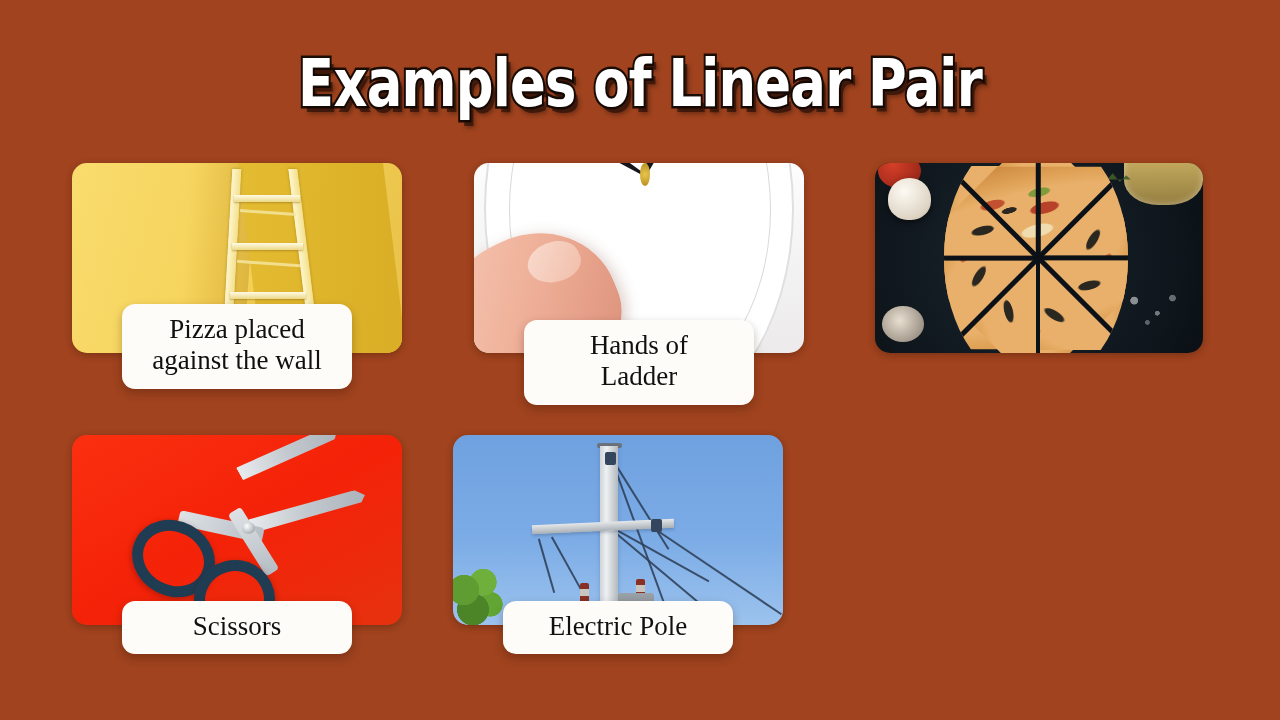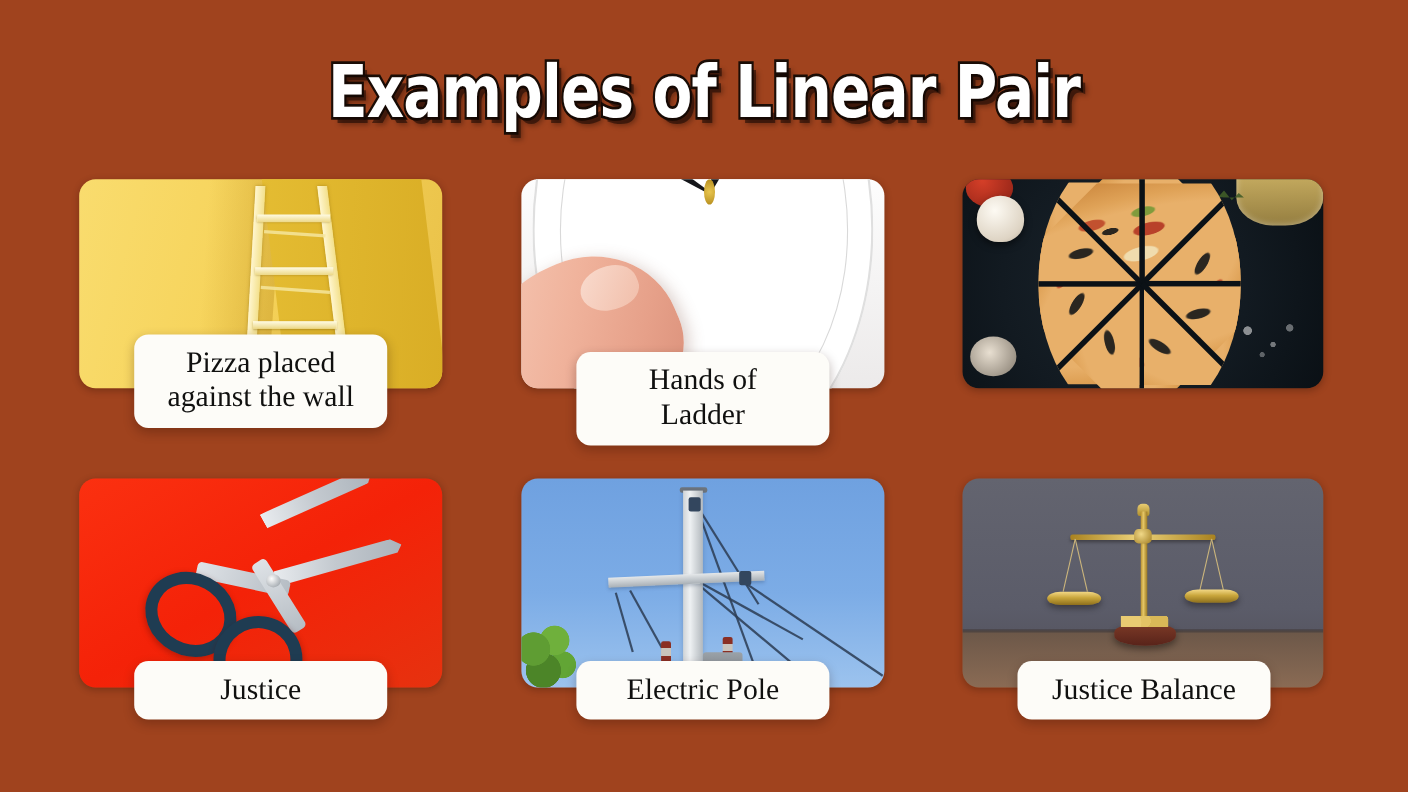--- a/index.html
+++ b/index.html
@@ -53,21 +53,21 @@
   }
   .cell {
     position: absolute;
     width: 330px;
     height: 190px;
   }
   .c0 { left: 0px;   top: 0px; }
   .c1 { left: 402px; top: 0px; }
   .c2 { left: 803px; top: 0px; }
   .c3 { left: 0px;   top: 272px; }
-  .c4 { left: 402px; top: 272px; }
+  .c4 { left: 381px; top: 272px; }
   .c5 { left: 803px; top: 272px; }
 
   .photo {
     position: absolute;
     left: 0; top: 0;
     width: 330px;
     height: 190px;
     border-radius: 15px;
     overflow: hidden;
     box-shadow: 0 2px 7px rgba(40,12,2,0.30);
@@ -575,21 +575,21 @@
     <div class="cell c3">
       <div class="photo pic-sciss">
         <div class="blade bl1"></div>
         <div class="blade bl2"></div>
         <div class="shank sh1"></div>
         <div class="shank sh2"></div>
         <div class="handle h1"></div>
         <div class="handle h2"></div>
         <div class="pivot"></div>
       </div>
-      <div class="label">Justice</div>
+      <div class="label">Scissors</div>
     </div>
 
     <div class="cell c4">
       <div class="photo pic-pole">
         <div class="wire w2"></div>
         <div class="wire w1"></div>
         <div class="wire w7"></div>
         <div class="wire w4"></div>
         <div class="wire w3"></div>
         <div class="wire w5"></div>
@@ -600,33 +600,15 @@
         <div class="clampA"></div>
         <div class="clampB"></div>
         <div class="insul i1"></div>
         <div class="insul i2"></div>
         <div class="xfmr"></div>
         <div class="tree"></div>
       </div>
       <div class="label">Electric Pole</div>
     </div>
 
-    <div class="cell c5">
-      <div class="photo pic-bal">
-        <div class="deskline"></div>
-        <div class="finial"></div>
-        <div class="column"></div>
-        <div class="beam"></div>
-        <div class="hub"></div>
-        <div class="chain ch1"></div>
-        <div class="chain ch2"></div>
-        <div class="chain ch3"></div>
-        <div class="chain ch4"></div>
-        <div class="pan panL"></div>
-        <div class="pan panR"></div>
-        <div class="base"></div>
-        <div class="coins"></div>
-      </div>
-      <div class="label">Justice Balance</div>
-    </div>
 
   </div>
 </div>
 
 </body></html>

